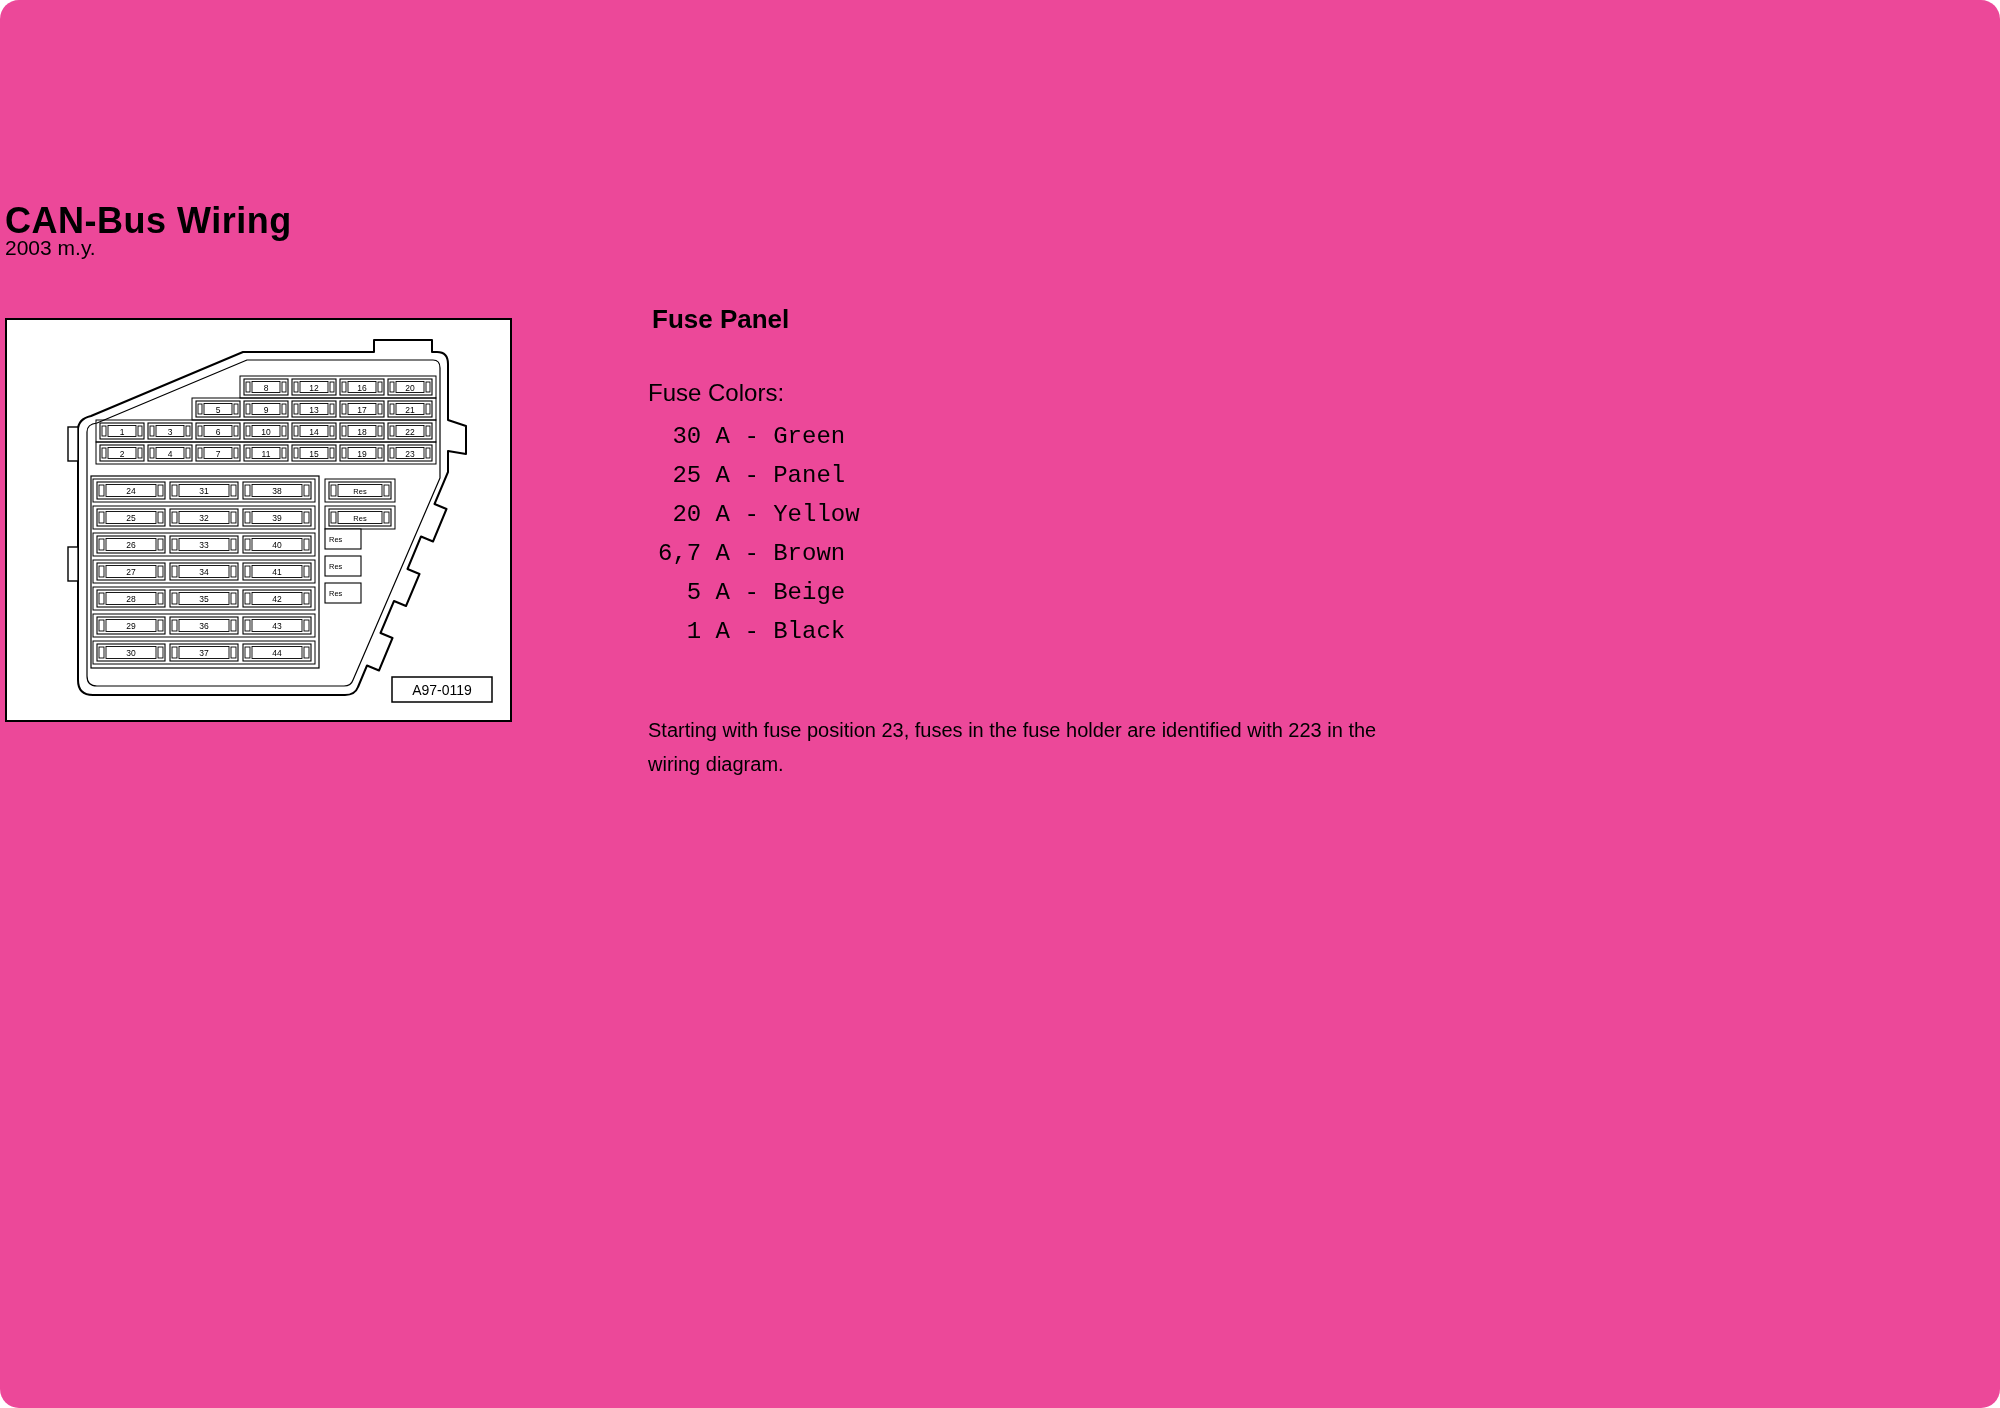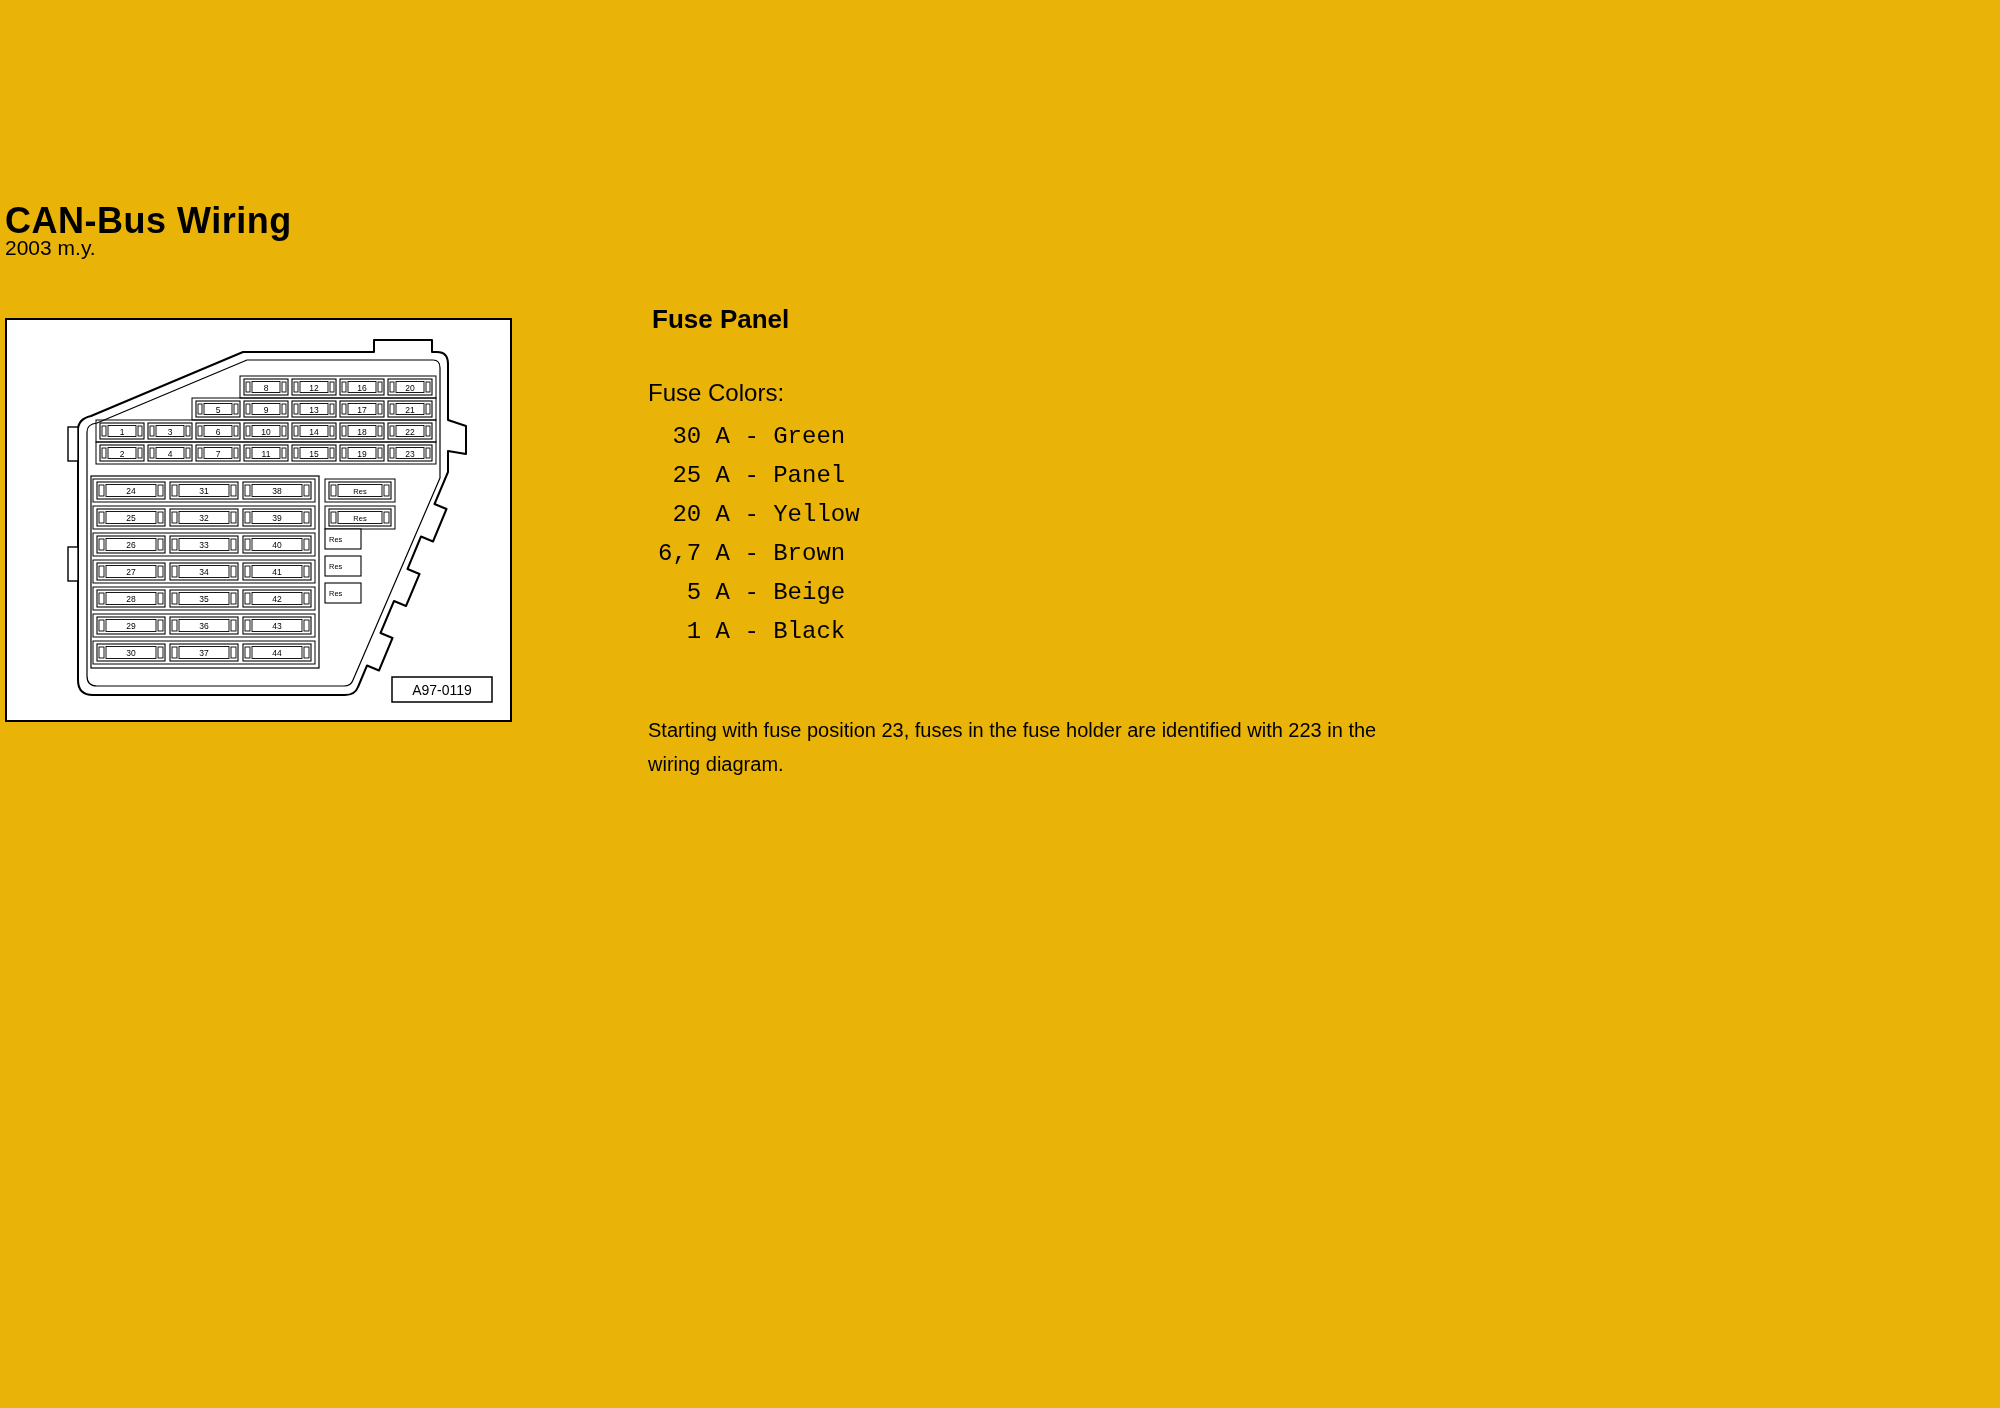--- a/index.html
+++ b/index.html
@@ -3,21 +3,21 @@
 <meta charset="utf-8">
 <style>
   html,body{margin:0;padding:0;}
   body{
     width:2000px;height:1408px;
     background:#ffffff;
     font-family:"Liberation Sans", sans-serif;
     color:#000;
     position:relative;
   }
-  .page{position:absolute;inset:0;background:#eab308;overflow:hidden;}
+  .page{position:absolute;inset:0;background:#ec4899;overflow:hidden;border-radius:19px;}
 
   .title{
     position:absolute;left:5px;top:176px;
     font-size:36px;font-weight:bold;letter-spacing:.5px;
   }
   .subtitle{
     position:absolute;left:5px;top:236px;
     font-size:21px;font-weight:normal;
   }
 

